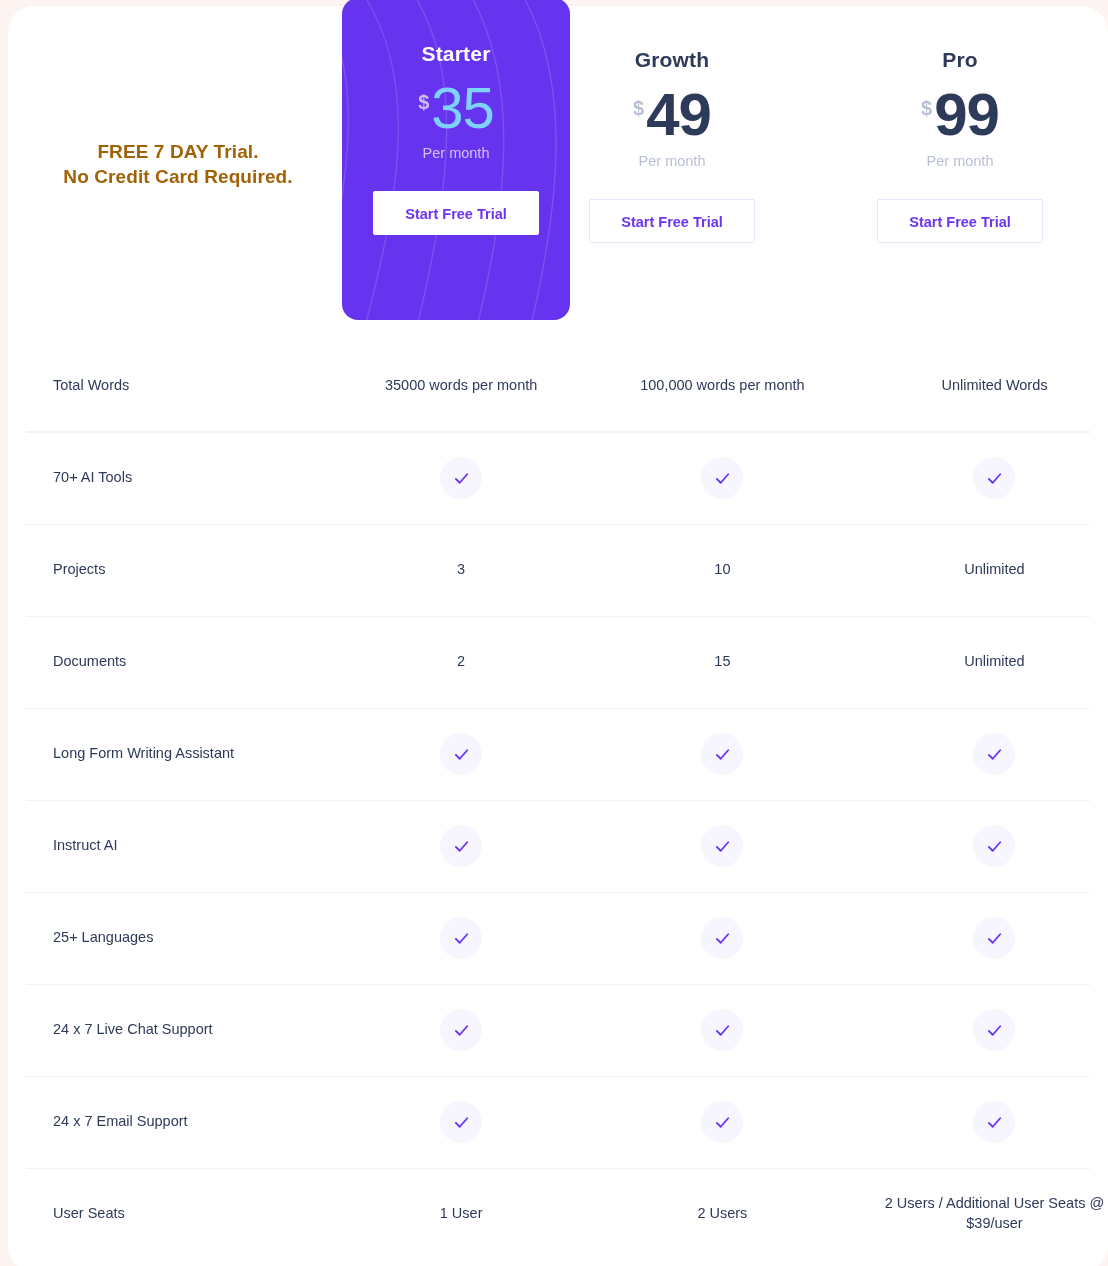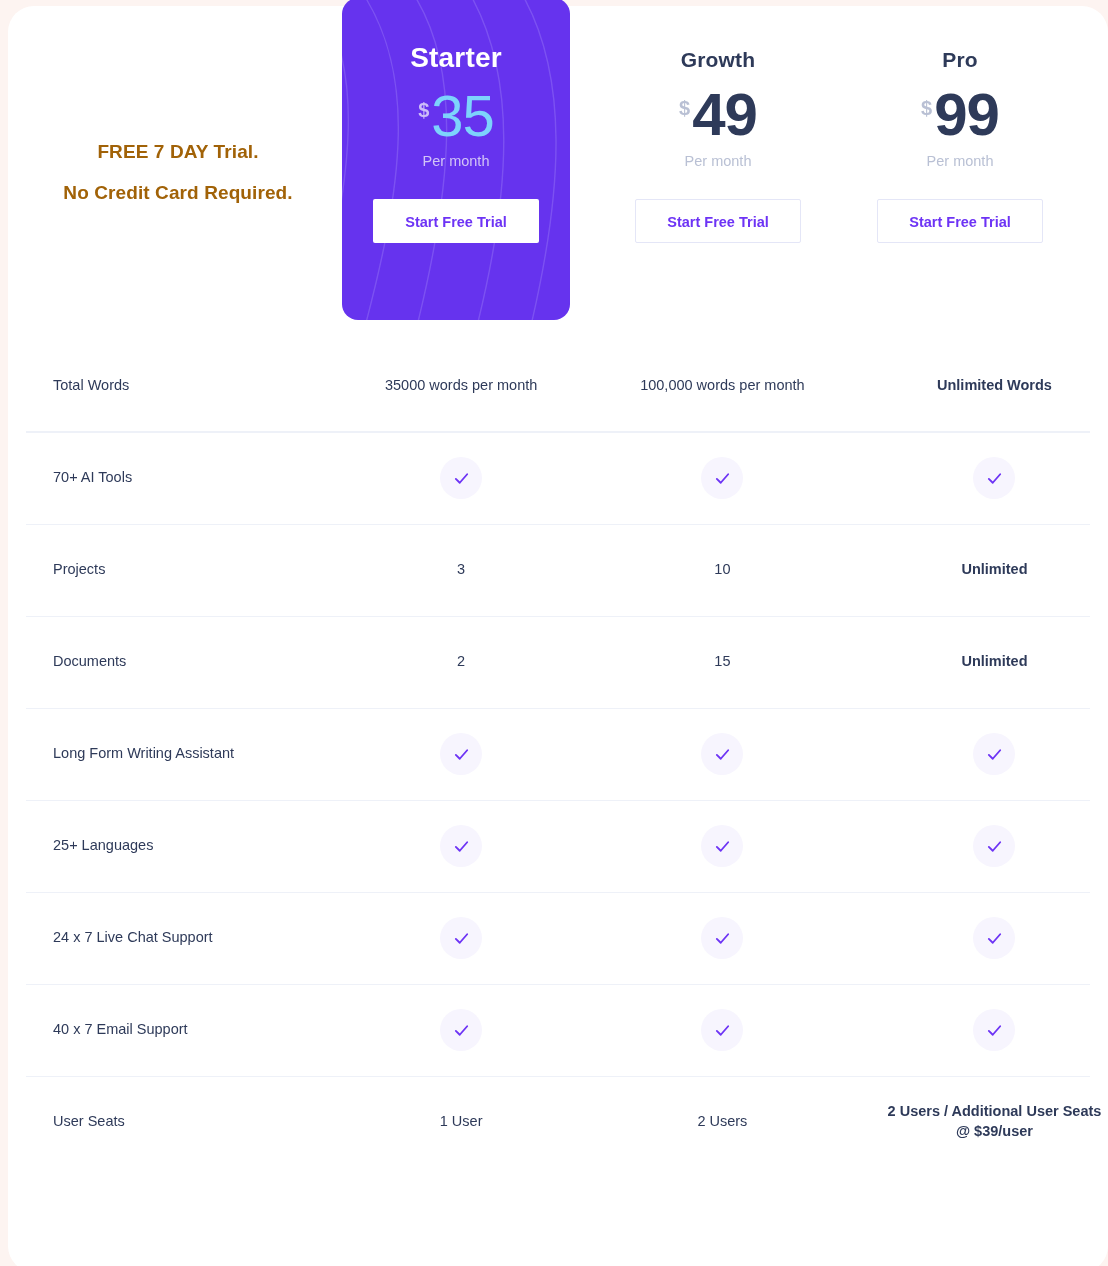--- a/index.html
+++ b/index.html
@@ -50,21 +50,21 @@
     text-align: center;
   }
   .trial-line {
     color: #a16207;
     font-size: 19px;
     font-weight: bold;
     letter-spacing: .1px;
     line-height: 1.25;
   }
   .trial-line + .trial-line {
-    margin-top: 17px;
+    margin-top: 1px;
   }
 
   
   .plan-card {
     position: absolute;
     left: 342px;
     top: -2px;
     width: 228px;
     height: 322px;
     background: #6633ee;
@@ -77,21 +77,21 @@
     opacity: .55;
   }
   .plan-card .inner {
     position: relative;
     z-index: 2;
     text-align: center;
   }
   .plan-card .plan-name {
     margin-top: 44px;
     color: #ffffff;
-    font-size: 28px;
+    font-size: 21px;
     font-weight: bold;
     letter-spacing: .2px;
   }
   .plan-card .price-row {
     margin-top: 14px;
     display: flex;
     align-items: flex-start;
     justify-content: center;
   }
   .plan-card .currency {
@@ -131,21 +131,21 @@
     font-family: inherit;
   }
 
   
   .plan-plain {
     position: absolute;
     top: 0;
     width: 228px;
     text-align: center;
   }
-  .plan-plain.growth { left: 604px; }
+  .plan-plain.growth { left: 558px; }
   .plan-plain.pro    { left: 846px; }
 
   .plan-plain .plan-name {
     margin-top: 48px;
     color: #2e3a59;
     font-size: 21px;
     font-weight: bold;
     letter-spacing: .2px;
   }
   .plan-plain .price-row {
@@ -224,21 +224,21 @@
     font-size: 14.5px;
     line-height: 1.35;
   }
   .fcell.label {
     width: 342px;
     padding-left: 53px;
     text-align: left;
   }
   .fcell.c1 { width: 228px; }
   .fcell.c2 { width: 252px; }
-  .fcell.c3 { width: 252px; font-weight: bold; }
+  .fcell.c3 { width: 252px; }
 
   .check {
     display: inline-flex;
     align-items: center;
     justify-content: center;
     width: 42px;
     height: 42px;
     border-radius: 50%;
     background: #f7f5fe;
   }
@@ -349,20 +349,38 @@
               <path d="M4 12.5 L9.5 18 L20 6"></path>
             </svg>
           </span></div>
         <div class="fcell c3"><span class="check">
             <svg width="17" height="17" viewBox="0 0 24 24" fill="none" stroke="#6d33f5" stroke-width="2.6" stroke-linecap="round" stroke-linejoin="round">
               <path d="M4 12.5 L9.5 18 L20 6"></path>
             </svg>
           </span></div>
       </div>
       <div class="frow">
+        <div class="fcell label">Instruct AI</div>
+        <div class="fcell c1"><span class="check">
+            <svg width="17" height="17" viewBox="0 0 24 24" fill="none" stroke="#6d33f5" stroke-width="2.6" stroke-linecap="round" stroke-linejoin="round">
+              <path d="M4 12.5 L9.5 18 L20 6"></path>
+            </svg>
+          </span></div>
+        <div class="fcell c2"><span class="check">
+            <svg width="17" height="17" viewBox="0 0 24 24" fill="none" stroke="#6d33f5" stroke-width="2.6" stroke-linecap="round" stroke-linejoin="round">
+              <path d="M4 12.5 L9.5 18 L20 6"></path>
+            </svg>
+          </span></div>
+        <div class="fcell c3"><span class="check">
+            <svg width="17" height="17" viewBox="0 0 24 24" fill="none" stroke="#6d33f5" stroke-width="2.6" stroke-linecap="round" stroke-linejoin="round">
+              <path d="M4 12.5 L9.5 18 L20 6"></path>
+            </svg>
+          </span></div>
+      </div>
+      <div class="frow">
         <div class="fcell label">25+ Languages</div>
         <div class="fcell c1"><span class="check">
             <svg width="17" height="17" viewBox="0 0 24 24" fill="none" stroke="#6d33f5" stroke-width="2.6" stroke-linecap="round" stroke-linejoin="round">
               <path d="M4 12.5 L9.5 18 L20 6"></path>
             </svg>
           </span></div>
         <div class="fcell c2"><span class="check">
             <svg width="17" height="17" viewBox="0 0 24 24" fill="none" stroke="#6d33f5" stroke-width="2.6" stroke-linecap="round" stroke-linejoin="round">
               <path d="M4 12.5 L9.5 18 L20 6"></path>
             </svg>
@@ -385,21 +403,21 @@
               <path d="M4 12.5 L9.5 18 L20 6"></path>
             </svg>
           </span></div>
         <div class="fcell c3"><span class="check">
             <svg width="17" height="17" viewBox="0 0 24 24" fill="none" stroke="#6d33f5" stroke-width="2.6" stroke-linecap="round" stroke-linejoin="round">
               <path d="M4 12.5 L9.5 18 L20 6"></path>
             </svg>
           </span></div>
       </div>
       <div class="frow">
-        <div class="fcell label">40 x 7 Email Support</div>
+        <div class="fcell label">24 x 7 Email Support</div>
         <div class="fcell c1"><span class="check">
             <svg width="17" height="17" viewBox="0 0 24 24" fill="none" stroke="#6d33f5" stroke-width="2.6" stroke-linecap="round" stroke-linejoin="round">
               <path d="M4 12.5 L9.5 18 L20 6"></path>
             </svg>
           </span></div>
         <div class="fcell c2"><span class="check">
             <svg width="17" height="17" viewBox="0 0 24 24" fill="none" stroke="#6d33f5" stroke-width="2.6" stroke-linecap="round" stroke-linejoin="round">
               <path d="M4 12.5 L9.5 18 L20 6"></path>
             </svg>
           </span></div>

